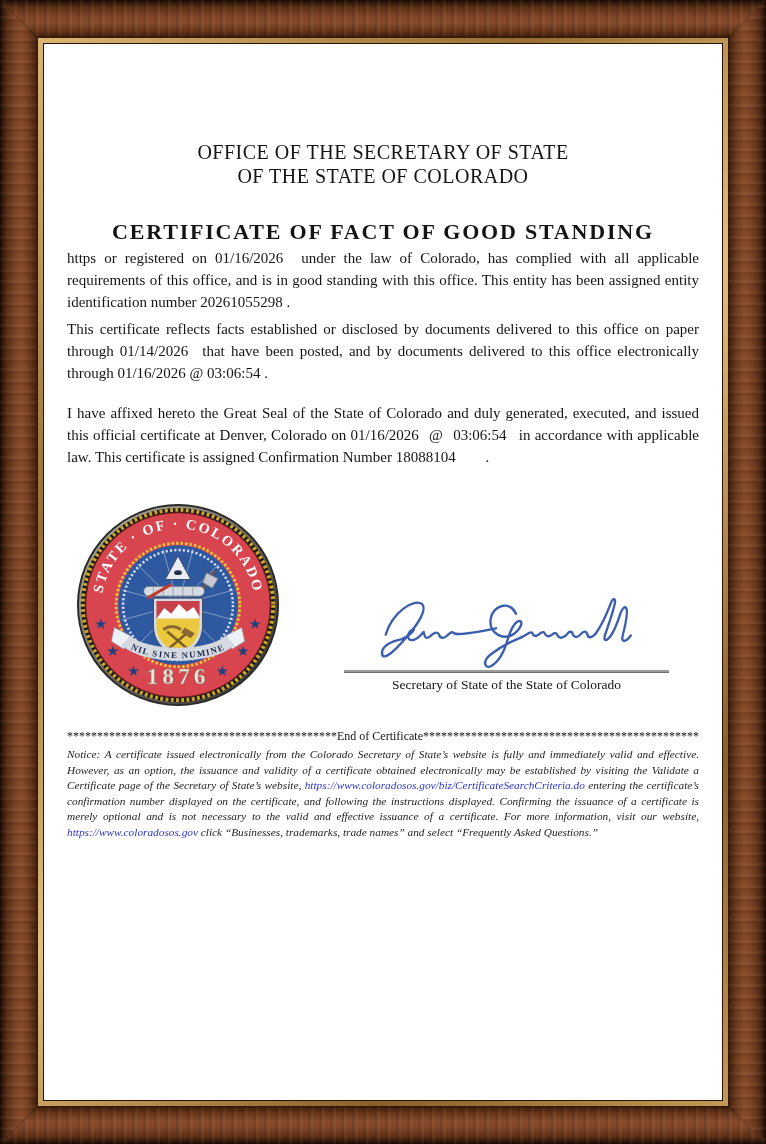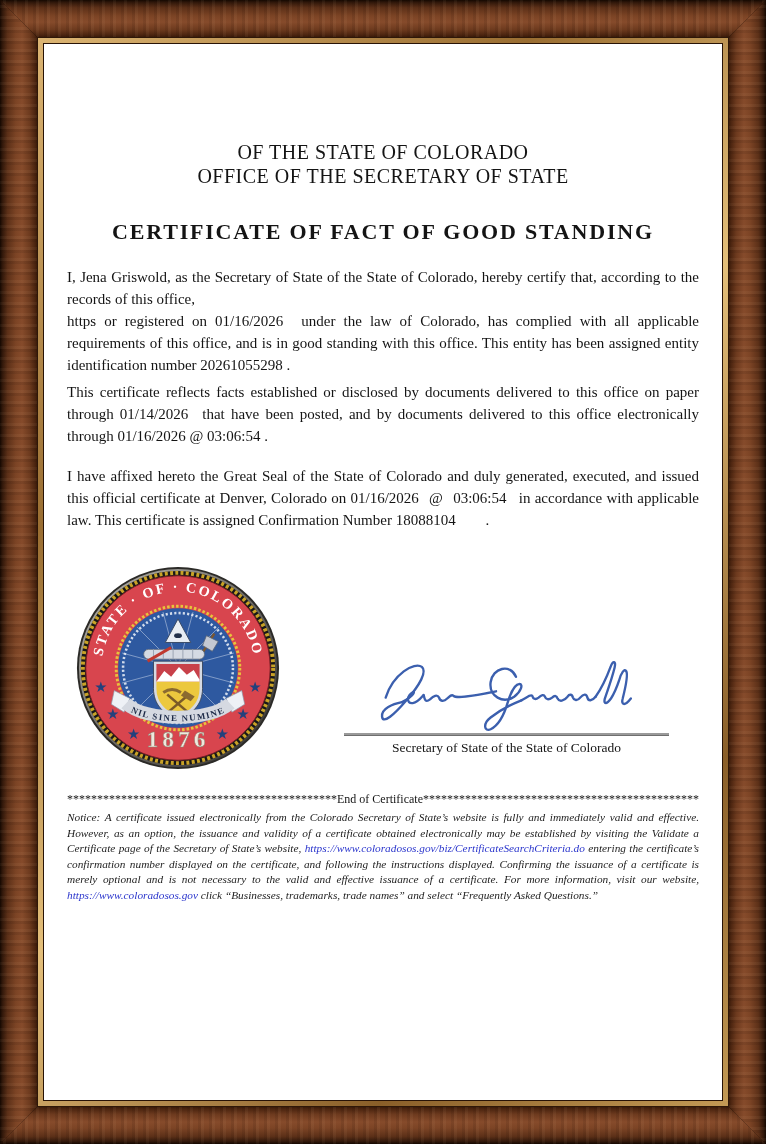--- a/index.html
+++ b/index.html
@@ -72,27 +72,26 @@
   <div class="f-strip f-left"></div>
   <div class="f-strip f-right"></div>
   <div class="trim-dark1"></div>
   <div class="trim-gold"></div>
   <div class="trim-dark2"></div>
 
   <div class="paper">
     <div class="content">
 
       <div class="hdr">
+        <div>OFFICE OF THE SECRETARY OF STATE</div>
         <div>OF THE STATE OF COLORADO</div>
-        <div>OFFICE OF THE SECRETARY OF STATE</div>
       </div>
 
       <h1 class="title">CERTIFICATE OF FACT OF GOOD STANDING</h1>
 
-      <p class="body j intro">I, Jena Griswold, as the Secretary of State of the State of Colorado, hereby certify that, according to the records of this office,</p>
 
 
       <p class="body j">
         <span>https or registered on</span>
         <span>01/16/2026</span><span class="sp10"></span>
         <span>under the law of Colorado, has complied with all applicable requirements of this office, and is in good standing with this office.  This entity has been assigned entity identification number</span>
         <span>20261055298</span>
         <span>.</span>
       </p>
 

